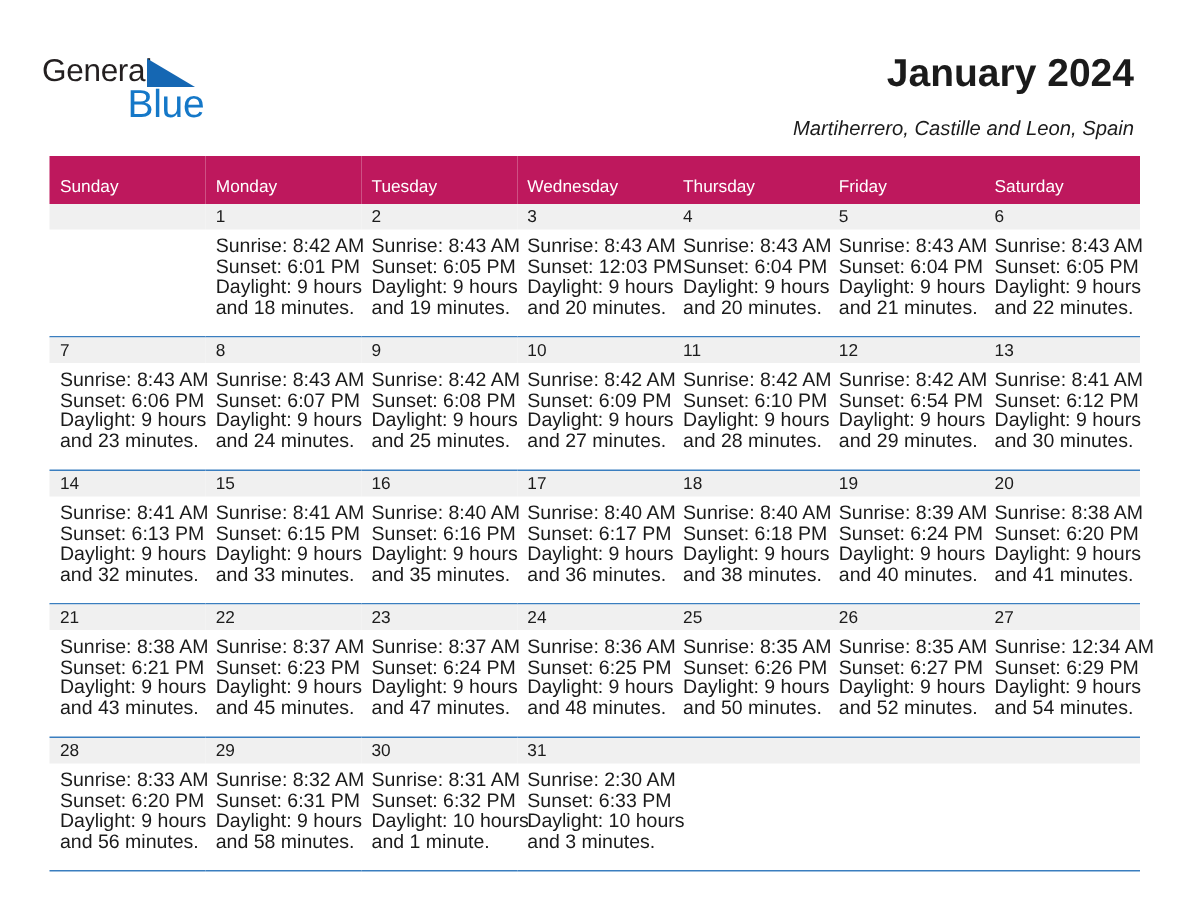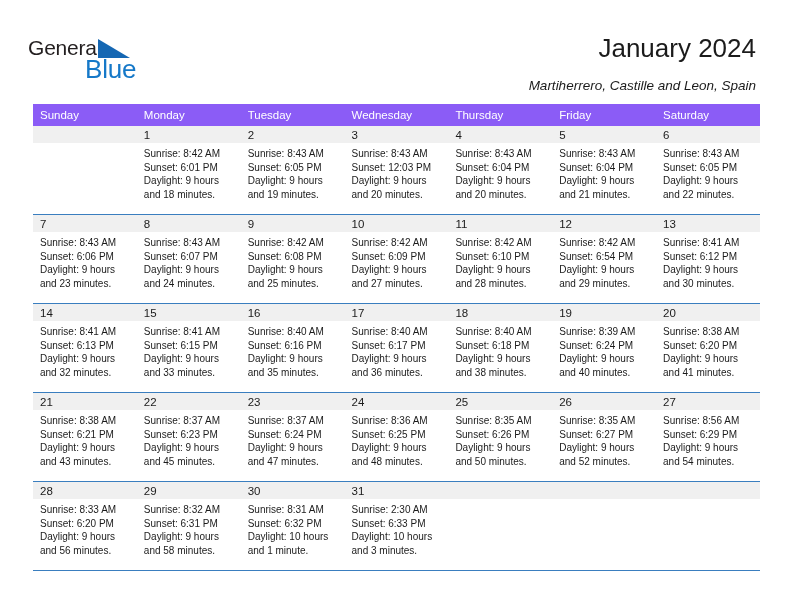--- a/index.html
+++ b/index.html
@@ -66,20 +66,21 @@
   }
   .title {
     position: absolute;
     right: 36px;
     top: 33px;
     font-size: 26px;
     color: #1b1b1b;
     text-align: right;
     line-height: 30px;
     white-space: nowrap;
+    font-weight: bold;
   }
   .subtitle {
     position: absolute;
     right: 36px;
     top: 78px;
     font-size: 13.5px;
     color: #1b1b1b;
     text-align: right;
     line-height: 16px;
     white-space: nowrap;
@@ -89,26 +90,26 @@
   
   .calendar {
     position: absolute;
     left: 33px;
     top: 104px;
     width: 727px;
     border-collapse: collapse;
     table-layout: fixed;
   }
   .calendar th {
-    background: #8b5cf6;
+    background: #be185d;
     color: #ffffff;
     font-size: 11.5px;
     font-weight: normal;
     text-align: left;
-    padding: 5px 0 5px 7px;
+    padding: 15px 0 5px 7px;
     height: 11px;
     border: none;
   }
   .calendar td {
     vertical-align: top;
     padding: 0;
     border: none;
     width: 103.857px;
     border-bottom: 1px solid #3a7ebf;
     background: #ffffff;
@@ -125,21 +126,21 @@
     padding: 1px 0 0 7px;
     font-size: 11.5px;
     color: #1b1b1b;
     line-height: 16px;
   }
   .cell.empty .daynum-band {
     background: #f0f0f0;
   }
   .details {
     padding: 4px 5px 0 7px;
-    font-size: 10px;
+    font-size: 13px;
     line-height: 13.5px;
     color: #1b1b1b;
   }
   .details div {
     white-space: nowrap;
   }
 </style>
 </head>
 <body>
 
@@ -469,21 +470,21 @@
                 <div>Sunset: 6:27 PM</div>
                 <div>Daylight: 9 hours</div>
                 <div>and 52 minutes.</div>
               </div>
             </div>
           </td>
           <td>
             <div class="cell">
               <div class="daynum-band">27</div>
               <div class="details">
-                <div>Sunrise: 8:56 AM</div>
+                <div>Sunrise: 12:34 AM</div>
                 <div>Sunset: 6:29 PM</div>
                 <div>Daylight: 9 hours</div>
                 <div>and 54 minutes.</div>
               </div>
             </div>
           </td>
         </tr>
         <tr>
           <td>
             <div class="cell">

